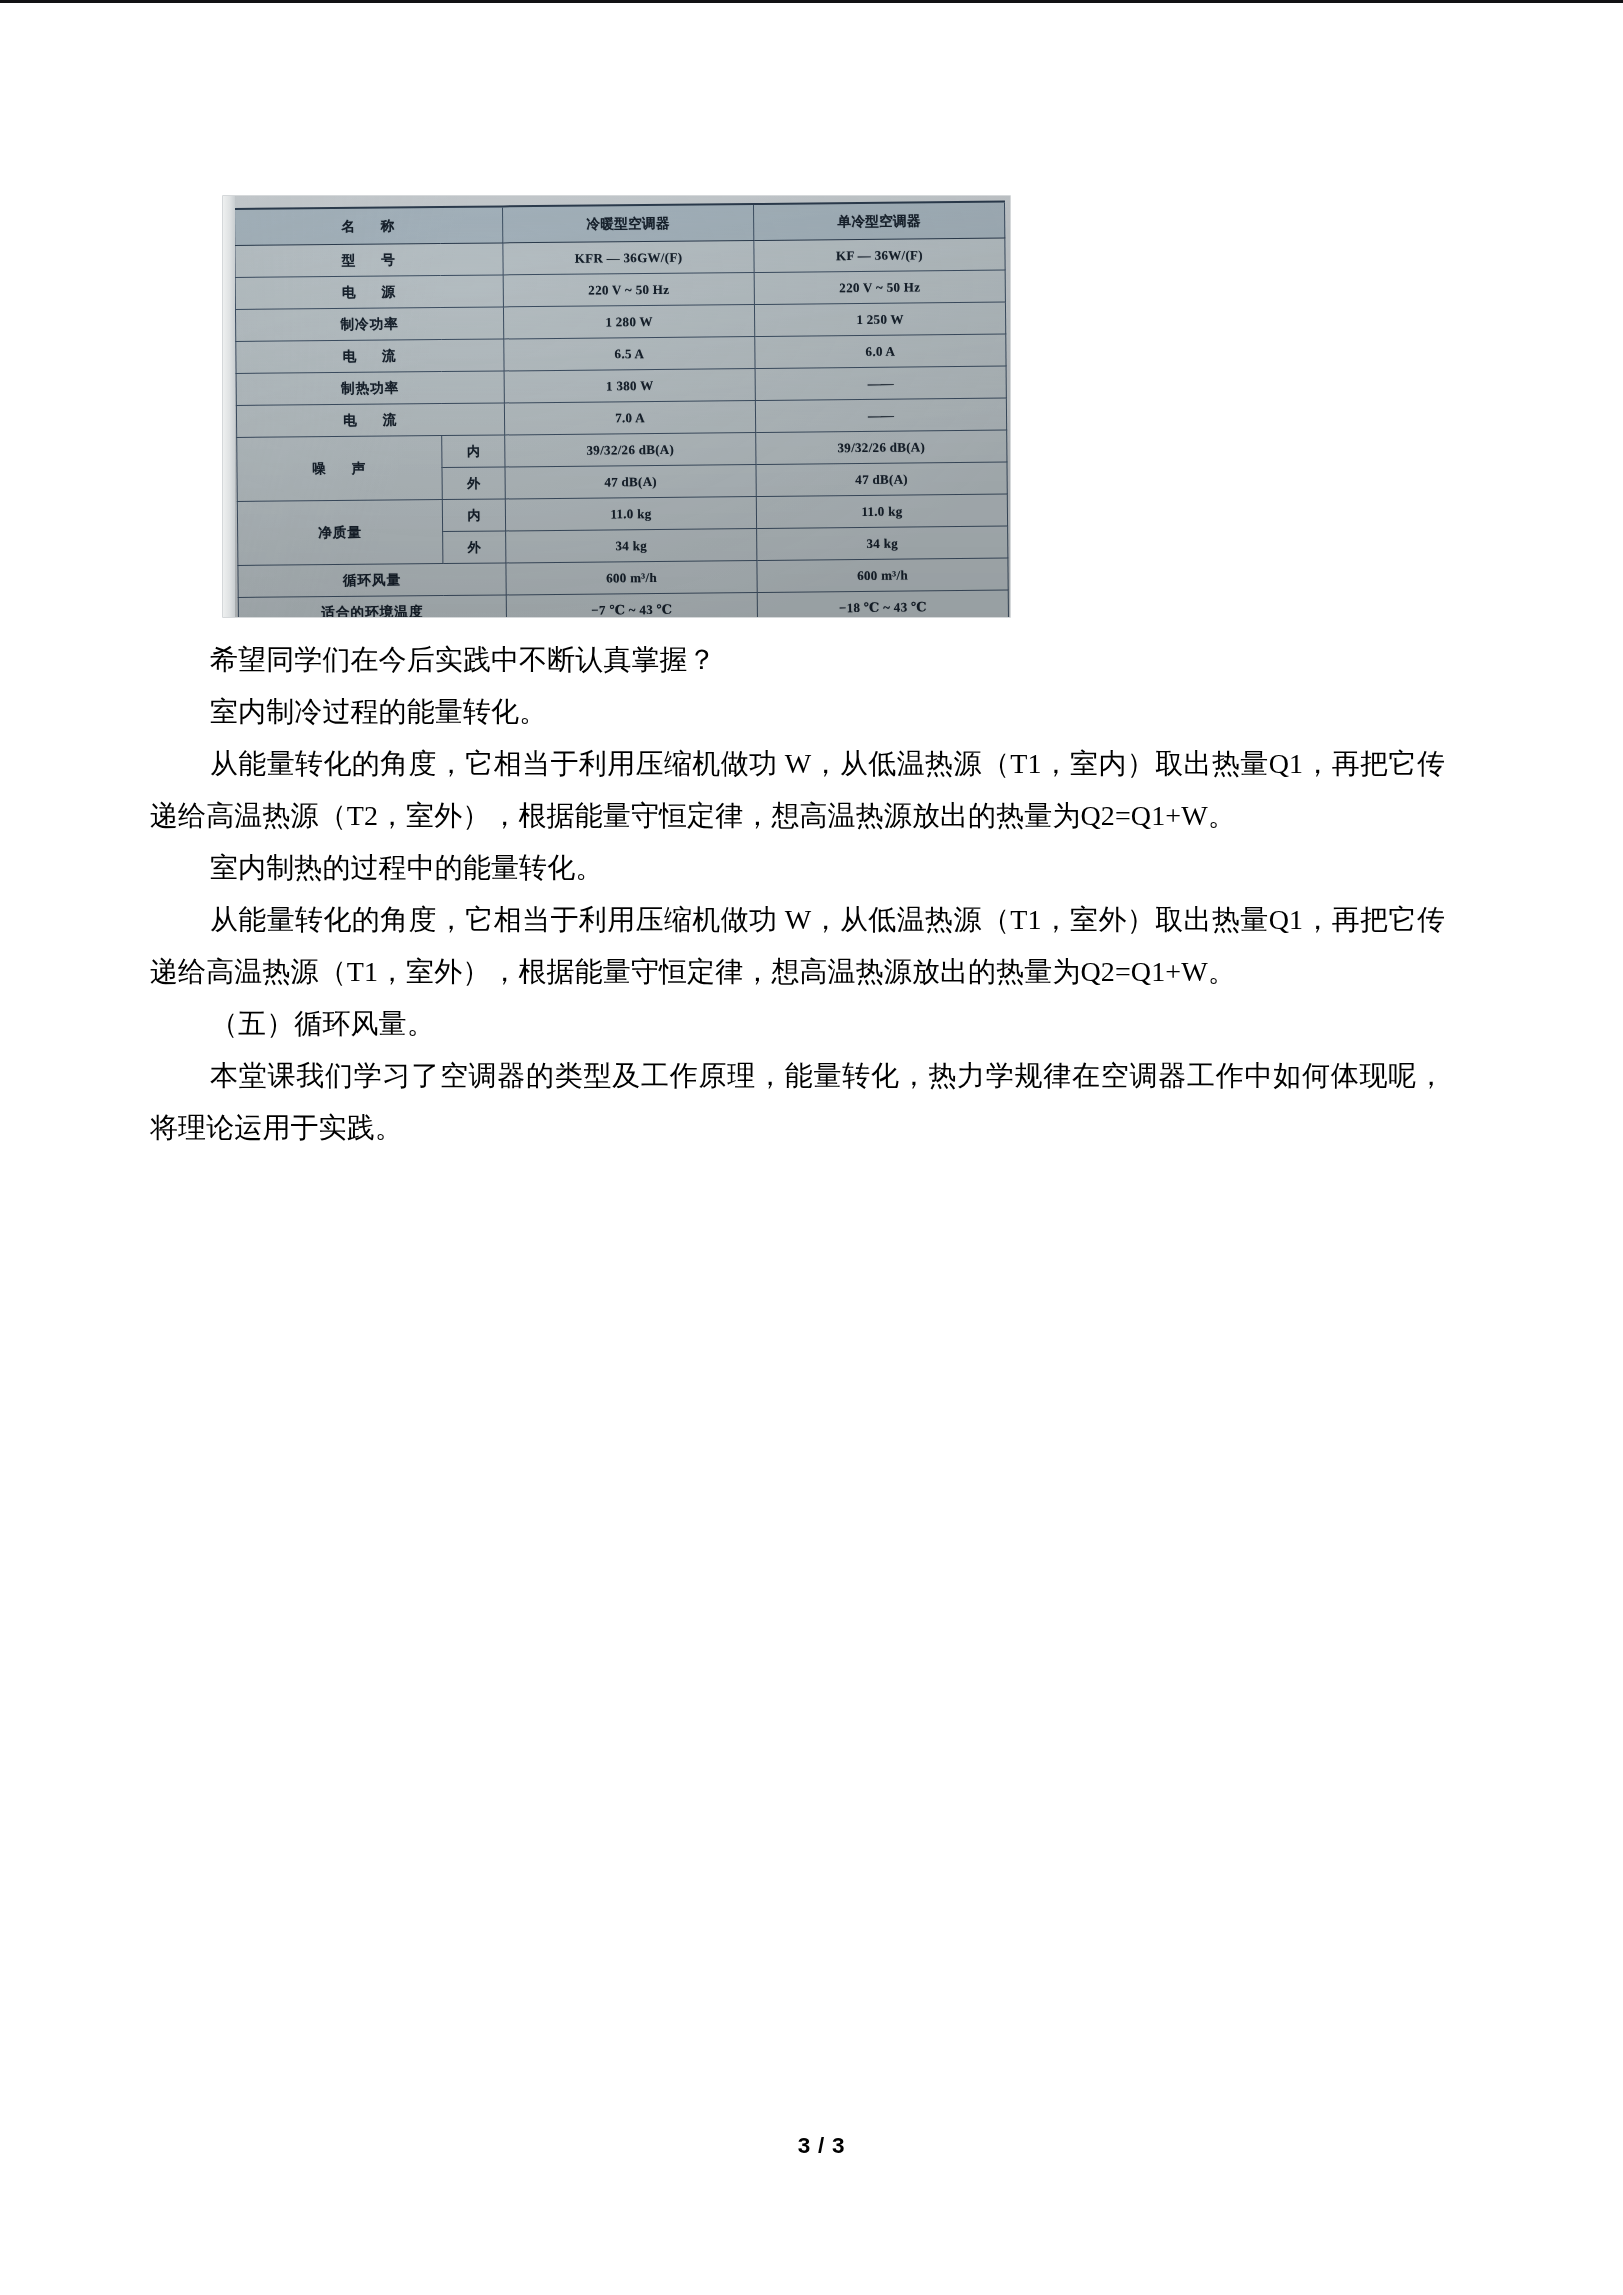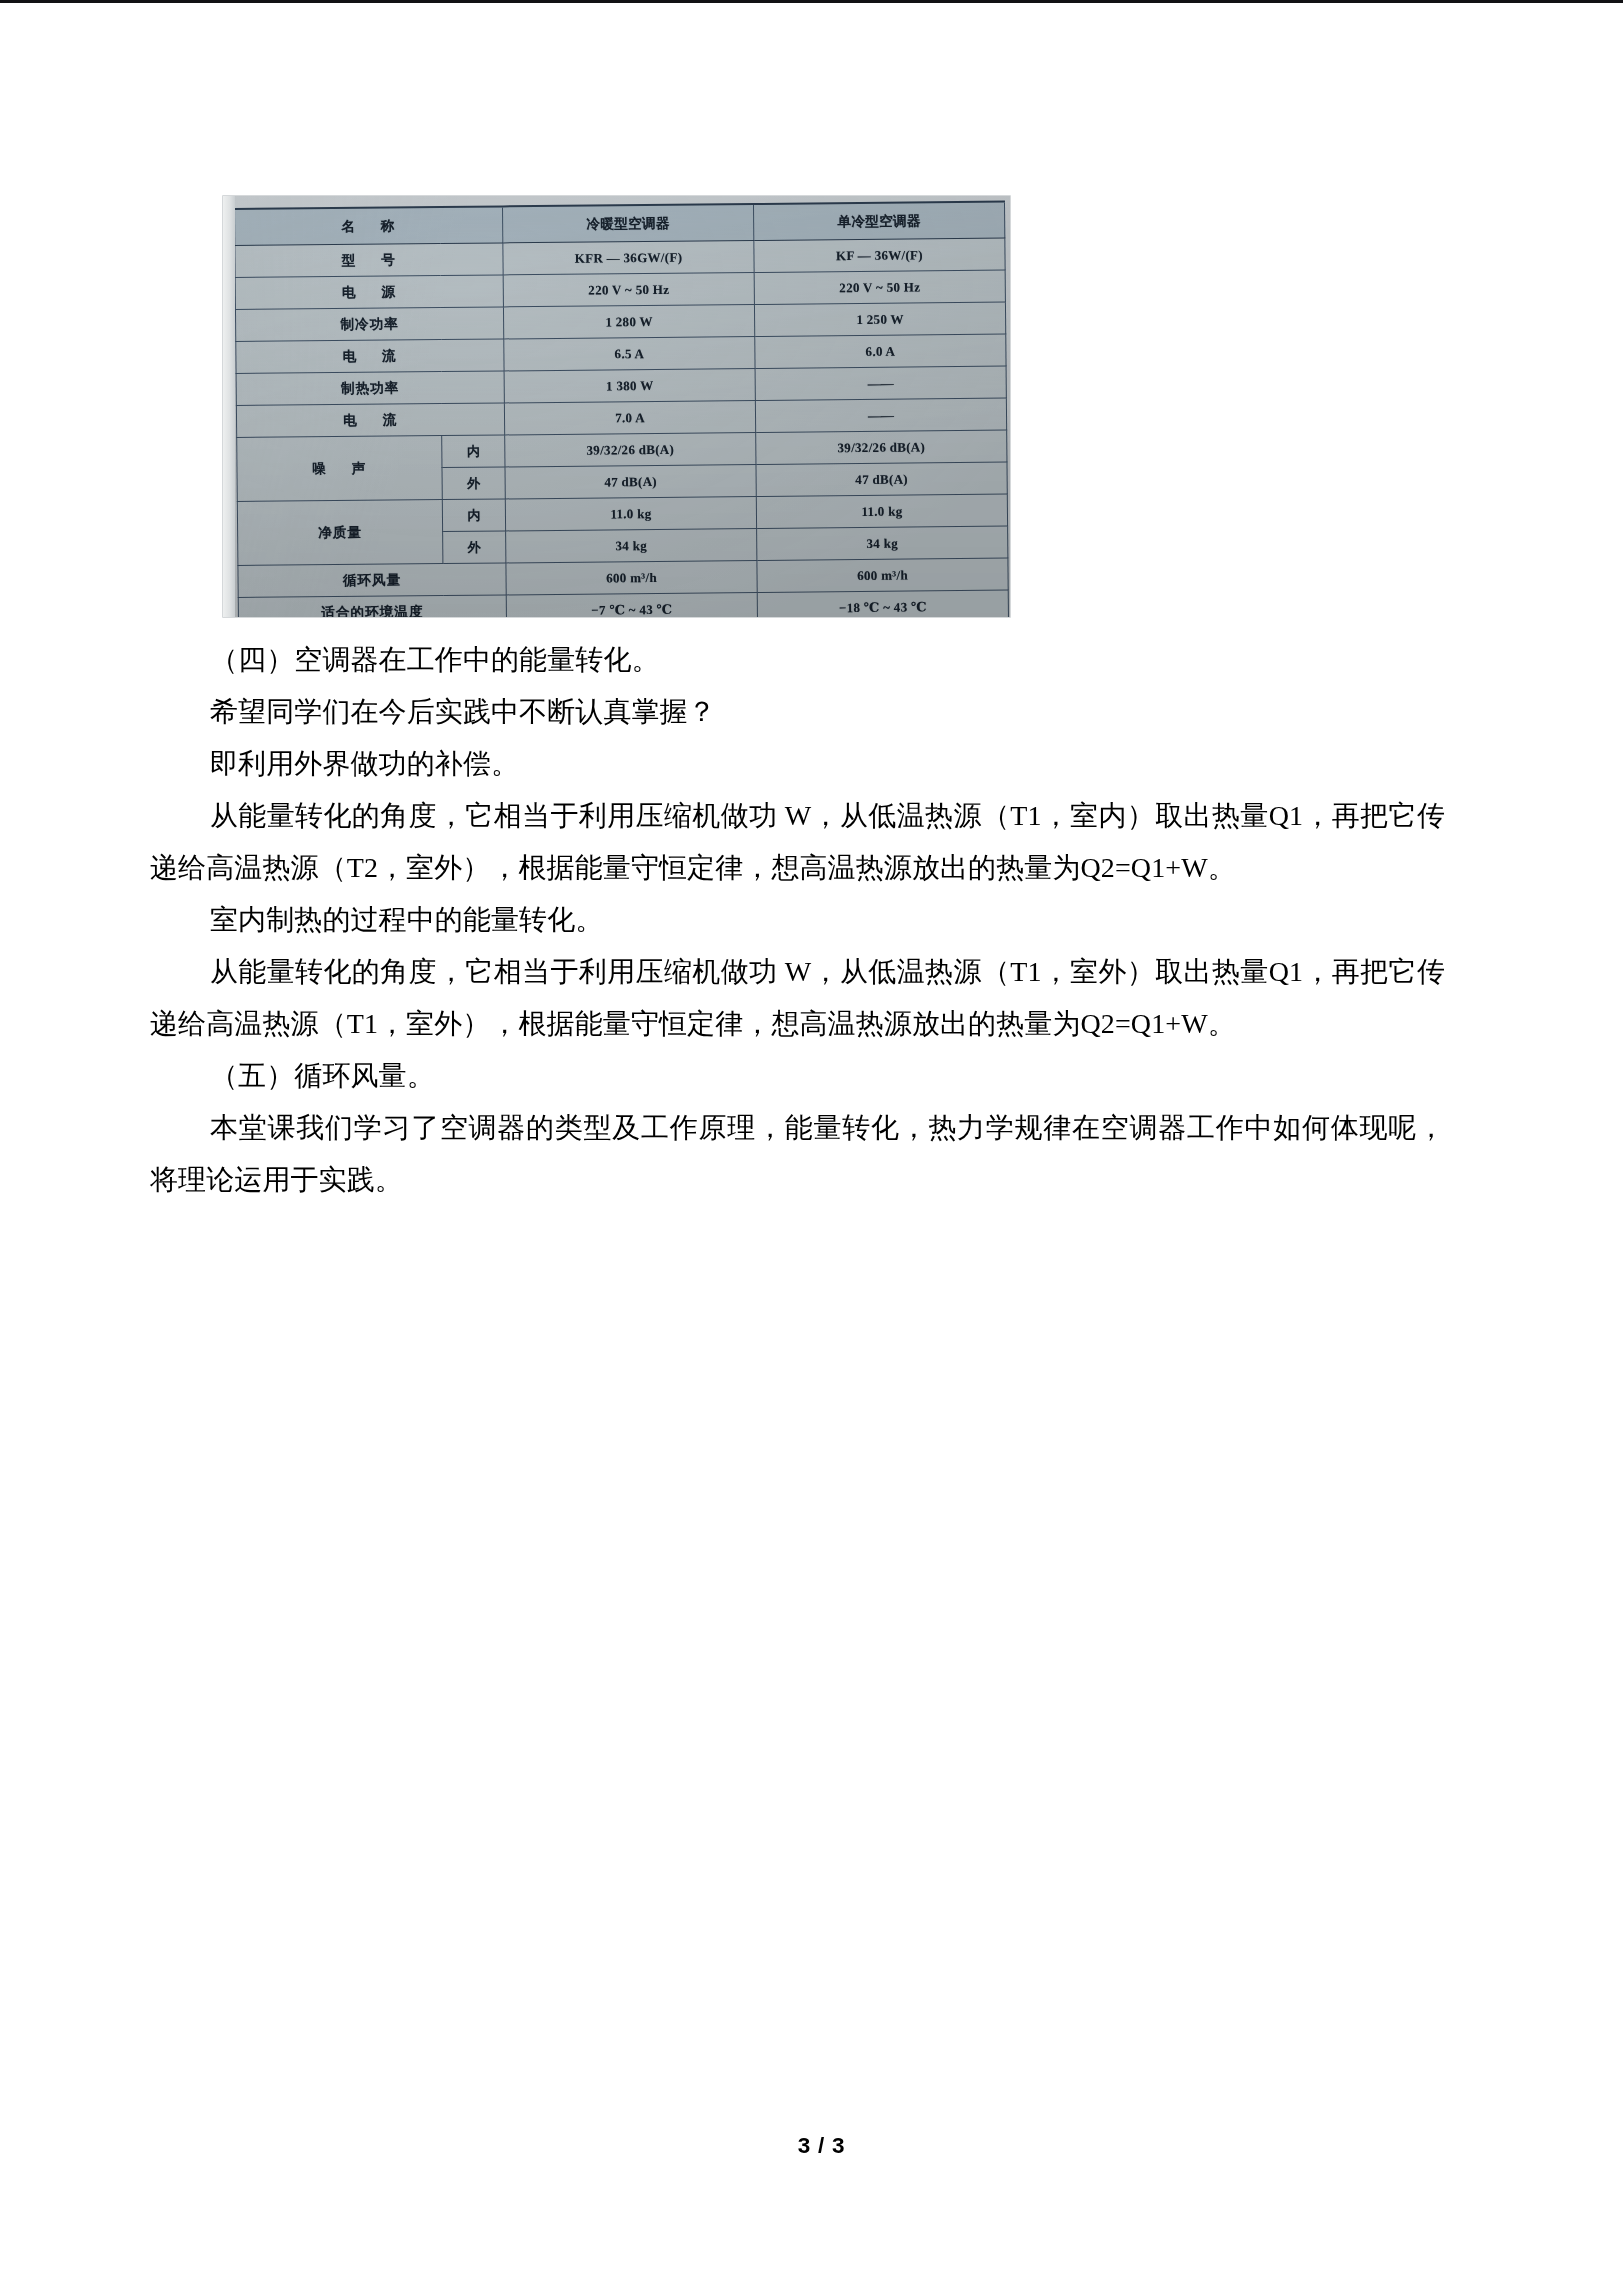--- a/index.html
+++ b/index.html
@@ -246,23 +246,22 @@
             <td class="label-tight" colspan="2">适合的环境温度</td>
             <td>−7 ℃ ~ 43 ℃</td>
             <td>−18 ℃ ~ 43 ℃</td>
           </tr>
         </tbody>
       </table>
     </div>
   </div>
 
   <div class="body-text">
-    <p class="para indent">（四）空调器在工作中的能量转化。</p>
     <p class="para indent">希望同学们在今后实践中不断认真掌握？</p>
-    <p class="para indent">即利用外界做功的补偿。</p>
+    <p class="para indent">室内制冷过程的能量转化。</p>
     <p class="para indent">从能量转化的角度，它相当于利用压缩机做功 W，从低温热源（T1，室内）取出热量Q1，再把它传递给高温热源（T2，室外），根据能量守恒定律，想高温热源放出的热量为Q2=Q1+W。</p>
     <p class="para indent">室内制热的过程中的能量转化。</p>
     <p class="para indent">从能量转化的角度，它相当于利用压缩机做功 W，从低温热源（T1，室外）取出热量Q1，再把它传递给高温热源（T1，室外），根据能量守恒定律，想高温热源放出的热量为Q2=Q1+W。</p>
     <p class="para indent">（五）循环风量。</p>
     <p class="para indent">本堂课我们学习了空调器的类型及工作原理，能量转化，热力学规律在空调器工作中如何体现呢，将理论运用于实践。</p>
   </div>
 
   <div class="footer">3 / 3</div>
 
 </div>

